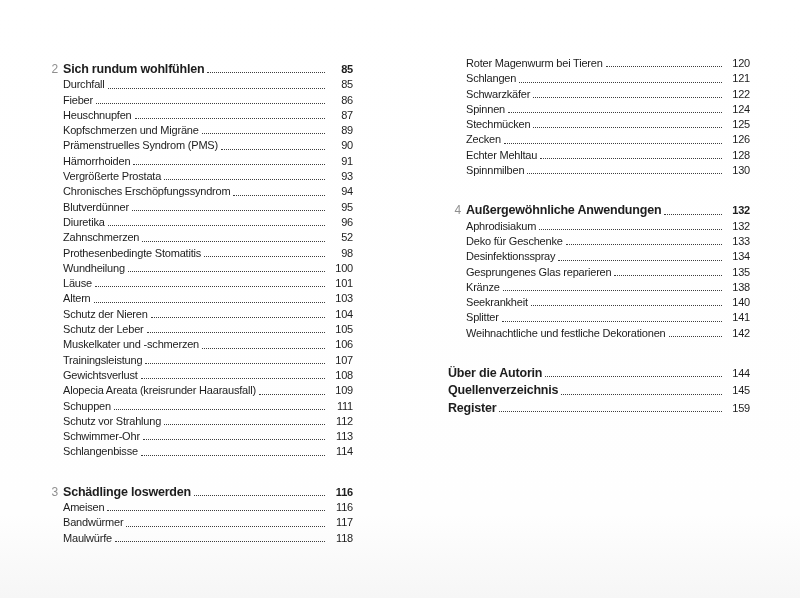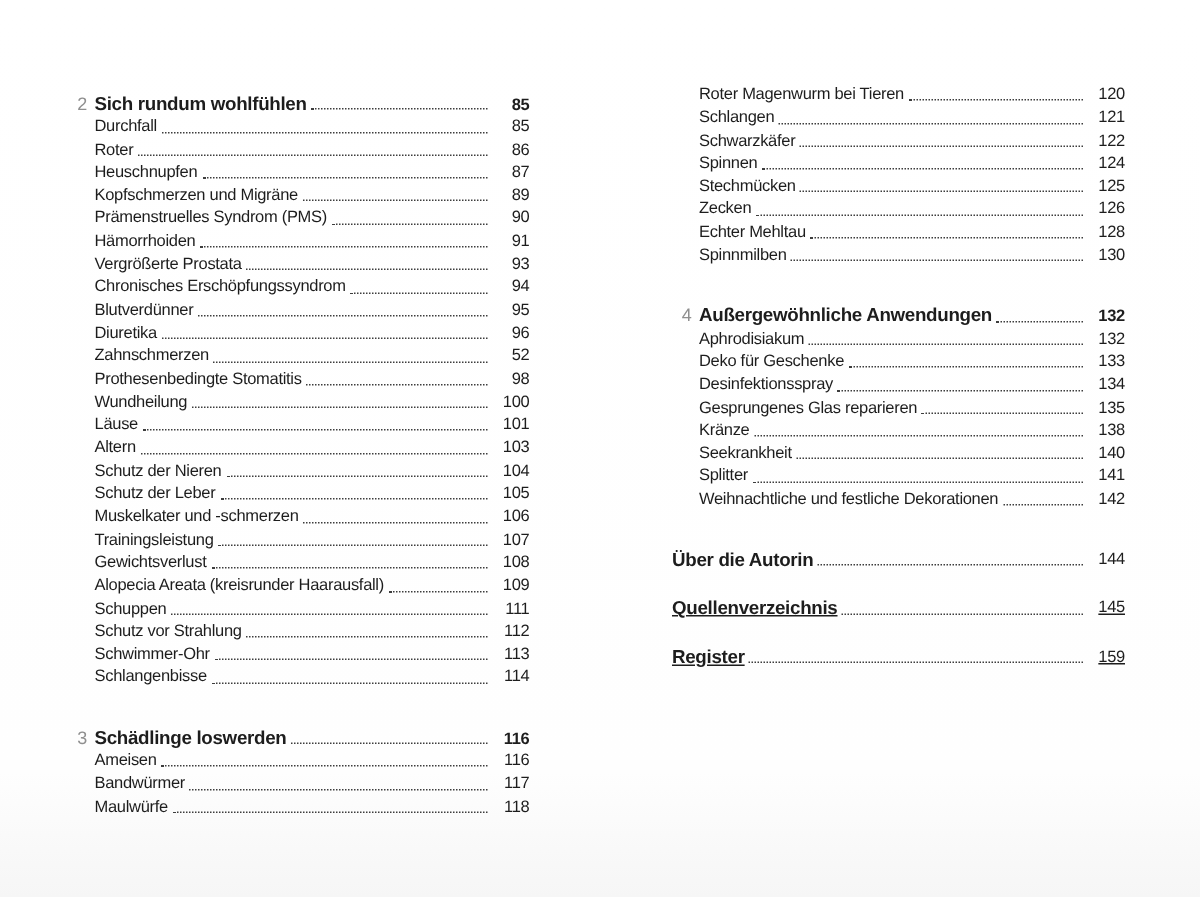--- a/index.html
+++ b/index.html
@@ -64,44 +64,43 @@
     margin-right: 5px;
     font-weight: normal;
     font-size: 12px;
     color: #8f8f8f;
   }
   .row-entry { padding-left: 18px; }
 
   .block-backmatter .row {
     font-weight: bold;
     font-size: 12.5px;
-    align-items: center;
-  }
-  .block-backmatter .row + .row { margin-top: 17px; text-decoration: underline; }
+  }
+  .block-backmatter .row + .row { margin-top: 2px; }
   .block-backmatter .page-num { font-weight: normal; }
 </style>
 </head>
 <body>
 
 <div class="page">
   <div class="col col-left">
       <div class="block block-section">
         <div class="row row-heading">
           <span class="chap-num">2</span>
           <span class="label">Sich rundum wohlfühlen</span>
           <span class="dots"></span>
           <span class="page-num">85</span>
         </div>
         <div class="row row-entry">
           <span class="label">Durchfall</span>
           <span class="dots"></span>
           <span class="page-num">85</span>
         </div>
         <div class="row row-entry">
-          <span class="label">Roter</span>
+          <span class="label">Fieber</span>
           <span class="dots"></span>
           <span class="page-num">86</span>
         </div>
         <div class="row row-entry">
           <span class="label">Heuschnupfen</span>
           <span class="dots"></span>
           <span class="page-num">87</span>
         </div>
         <div class="row row-entry">
           <span class="label">Kopfschmerzen und Migräne</span>

